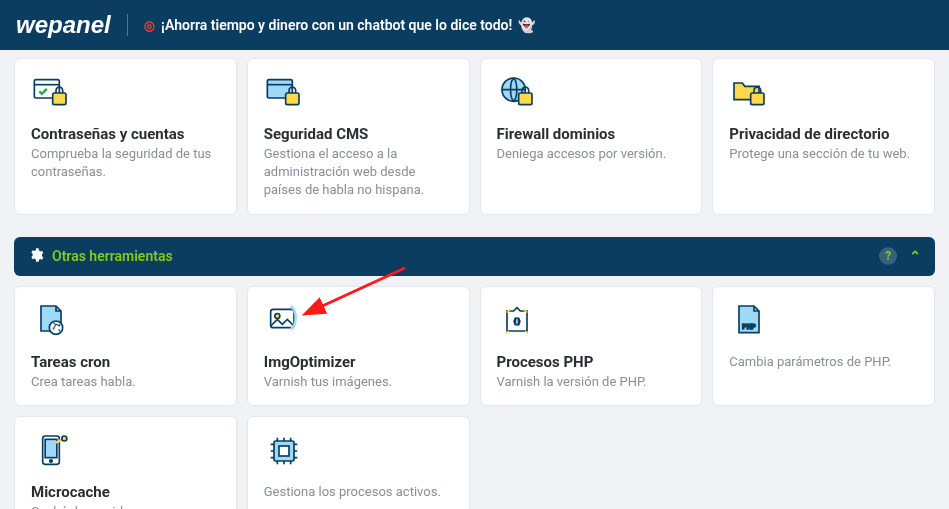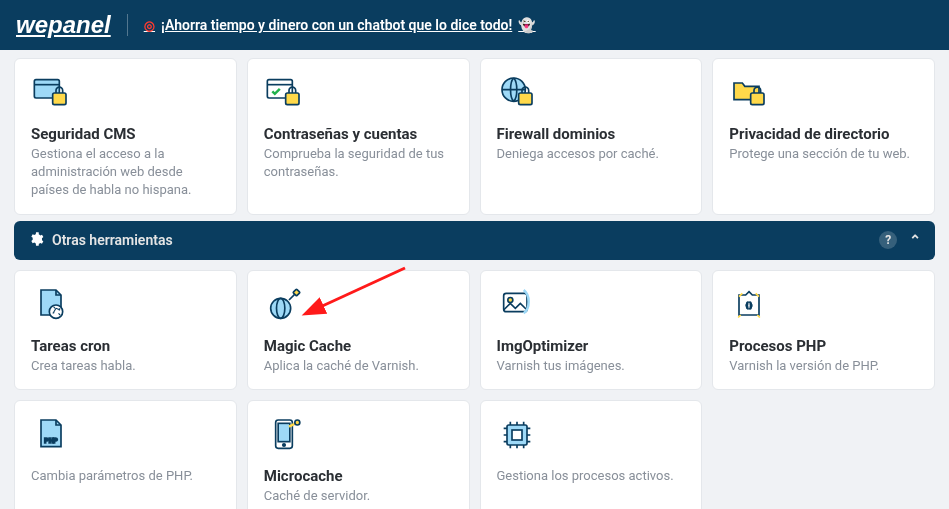--- a/index.html
+++ b/index.html
@@ -11,21 +11,20 @@
     overflow: hidden;
   }
   .header {
     background: #0a3d5f;
     color: #fff;
     height: 50px;
     display: flex;
     align-items: center;
     padding: 16px 16px;
     gap: 16px;
-    text-decoration: underline;
   }
   .logo {
     font-family: "Comic Sans MS", cursive, sans-serif;
     font-size: 24px;
     font-weight: bold;
     font-style: italic;
     color: #fff;
   }
   .sep { width:1px; height:22px; background:rgba(255,255,255,.3); }
   .promo {
@@ -58,24 +57,24 @@
     color:#2a2e33;
     margin-bottom: 2px;
   }
   .card .desc {
     font-size: 13px;
     color:#888f99;
     line-height:1.4;
   }
   .section-bar {
     background:#0a3d5f;
-    color:#e5e5e5;
+    color:#84cc16;
     border-radius:6px;
     padding: 10px 14px;
-    margin: 6px 0 10px 0;
+    margin: 22px 0 10px 0;
     display:flex;
     align-items:center;
     justify-content:space-between;
     font-size:14px;
     font-weight:600;
   }
   .section-bar .left { display:flex; align-items:center; gap:8px; }
   .section-bar .right { display:flex; align-items:center; gap:12px; }
   .qmark {
     width:18px; height:18px; border-radius:50%;
@@ -106,55 +105,55 @@
   </span>
 </div>
 
 <div class="content">
 
   <div class="grid">
 
     <div class="card">
       <div class="icon">
         <svg class="ic" viewBox="0 0 48 48" fill="none" stroke="#0a3d5f" stroke-width="2">
-          <rect x="4" y="8" width="30" height="22" rx="2" fill="#9ed9f7"></rect>
-          <path d="M4 14h30"></path>
-          <rect x="26" y="24" width="16" height="14" rx="2" fill="#ffd94a"></rect>
-          <path d="M30 24v-3a4 4 0 0 1 8 0v3"></path>
-        </svg>
-      </div>
-      <div class="title">Seguridad CMS</div>
-      <div class="desc">Gestiona el acceso a la administración web desde países de habla no hispana.</div>
-    </div>
-
-    <div class="card">
-      <div class="icon">
-        <svg class="ic" viewBox="0 0 48 48" fill="none" stroke="#0a3d5f" stroke-width="2">
           <rect x="4" y="8" width="30" height="22" rx="2" fill="#fff"></rect>
           <path d="M4 14h30"></path>
           <path d="M10 22l3 3 6-6" stroke="#21b14c" stroke-width="3"></path>
           <rect x="26" y="24" width="16" height="14" rx="2" fill="#ffd94a"></rect>
           <path d="M30 24v-3a4 4 0 0 1 8 0v3"></path>
         </svg>
       </div>
       <div class="title">Contraseñas y cuentas</div>
       <div class="desc">Comprueba la seguridad de tus contraseñas.</div>
     </div>
 
     <div class="card">
       <div class="icon">
         <svg class="ic" viewBox="0 0 48 48" fill="none" stroke="#0a3d5f" stroke-width="2">
+          <rect x="4" y="8" width="30" height="22" rx="2" fill="#9ed9f7"></rect>
+          <path d="M4 14h30"></path>
+          <rect x="26" y="24" width="16" height="14" rx="2" fill="#ffd94a"></rect>
+          <path d="M30 24v-3a4 4 0 0 1 8 0v3"></path>
+        </svg>
+      </div>
+      <div class="title">Seguridad CMS</div>
+      <div class="desc">Gestiona el acceso a la administración web desde países de habla no hispana.</div>
+    </div>
+
+    <div class="card">
+      <div class="icon">
+        <svg class="ic" viewBox="0 0 48 48" fill="none" stroke="#0a3d5f" stroke-width="2">
           <circle cx="20" cy="20" r="14" fill="#9ed9f7"></circle>
           <path d="M6 20h28M20 6c5 5 5 23 0 28M20 6c-5 5-5 23 0 28"></path>
           <rect x="26" y="24" width="16" height="14" rx="2" fill="#ffd94a"></rect>
           <path d="M30 24v-3a4 4 0 0 1 8 0v3"></path>
         </svg>
       </div>
       <div class="title">Firewall dominios</div>
-      <div class="desc">Deniega accesos por caché.</div>
+      <div class="desc">Deniega accesos por versión.</div>
     </div>
 
     <div class="card">
       <div class="icon">
         <svg class="ic" viewBox="0 0 48 48" fill="none" stroke="#0a3d5f" stroke-width="2">
           <path d="M6 12h10l3 4h17v16H6z" fill="#ffd94a"></path>
           <rect x="26" y="24" width="16" height="14" rx="2" fill="#ffd94a"></rect>
           <path d="M30 24v-3a4 4 0 0 1 8 0v3"></path>
         </svg>
       </div>
@@ -187,32 +186,20 @@
           <path d="M12 6h18l6 6v24H12z" fill="#9ed9f7"></path>
           <path d="M30 6v6h6"></path>
           <circle cx="30" cy="32" r="8" fill="#fff"></circle>
           <path d="M30 28l-3 5M30 28l5 2M27 26l2 2M35 28l-2 2M26 34l2-1M35 36l-2-2" stroke-width="1.3"></path>
         </svg>
       </div>
       <div class="title">Tareas cron</div>
       <div class="desc">Crea tareas habla.</div>
     </div>
 
-    <div class="card">
-      <div class="icon">
-        <svg class="ic" viewBox="0 0 48 48" fill="none" stroke="#0a3d5f" stroke-width="2">
-          <circle cx="20" cy="28" r="12" fill="#9ed9f7"></circle>
-          <ellipse cx="20" cy="28" rx="5" ry="12"></ellipse>
-          <path d="M30 18l8-8"></path>
-          <rect x="36" y="6" width="6" height="6" rx="1" fill="#ffd94a" transform="rotate(45 39 9)"></rect>
-        </svg>
-      </div>
-      <div class="title">Magic Cache</div>
-      <div class="desc">Aplica la caché de Varnish.</div>
-    </div>
 
     <div class="card">
       <div class="icon">
         <svg class="ic" viewBox="0 0 48 48" fill="none" stroke="#0a3d5f" stroke-width="2">
           <rect x="8" y="10" width="28" height="22" rx="3" fill="#fff"></rect>
           <circle cx="16" cy="18" r="3" fill="#ffd94a"></circle>
           <path d="M8 30l8-8 6 6 6-6 8 8"></path>
           <path d="M32 6c4 3 6 8 6 14s-2 11-6 14" stroke="#9ed9f7" stroke-width="3"></path>
         </svg>
       </div>

